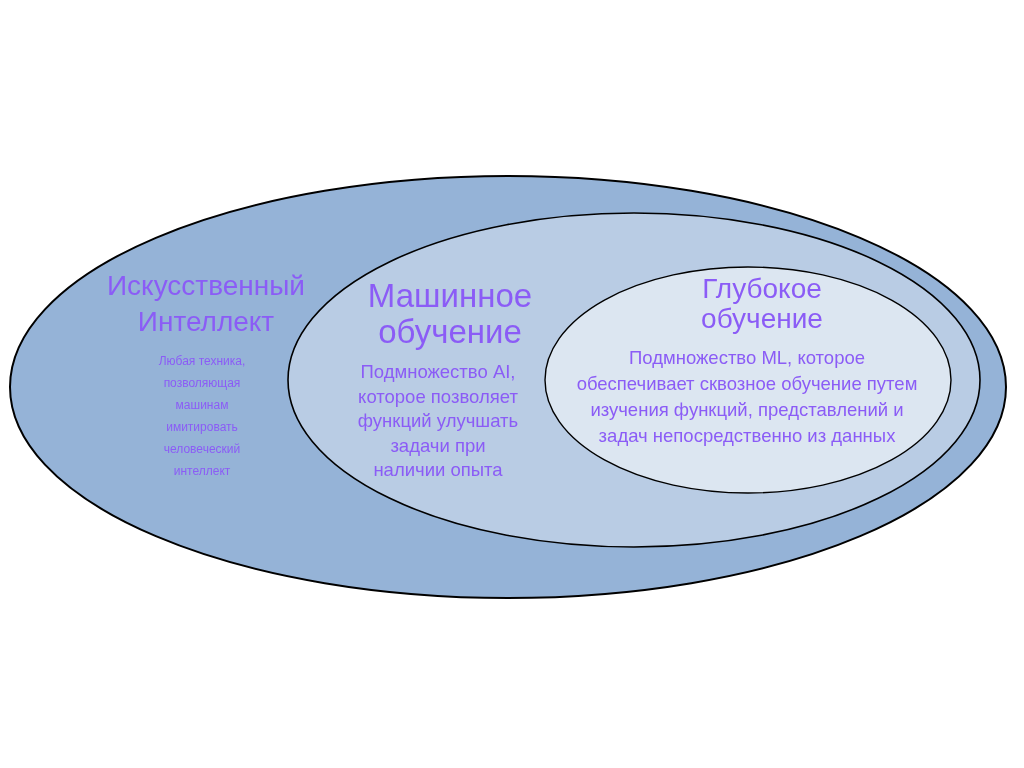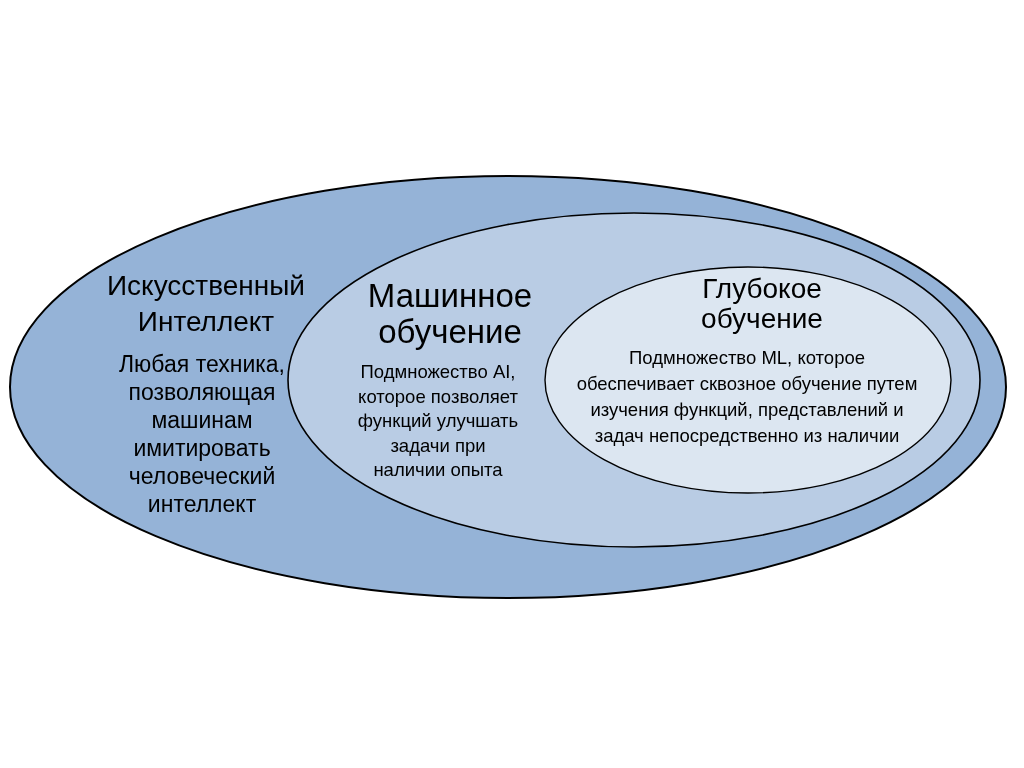--- a/index.html
+++ b/index.html
@@ -1,21 +1,21 @@
 <!DOCTYPE html>
 <html><head>
   <meta charset="utf-8">
   <style>
     html, body { margin: 0; padding: 0; background: #ffffff; }
     body { width: 1024px; height: 768px; position: relative; overflow: hidden;
            font-family: "Liberation Sans", sans-serif; color: #000; }
     svg.shapes { position: absolute; left: 0; top: 0; }
-    .txt { position: absolute; text-align: center; white-space: pre-line; color: #000000; }
+    .txt { position: absolute; text-align: center; white-space: pre-line; color: #8b5cf6; }
     .ai-title { left: 80px; top: 268px; width: 252px; font-size: 28px; line-height: 36px; }
-    .ai-desc { left: 108px; top: 350px; width: 188px; font-size: 23px; line-height: 28px; }
+    .ai-desc { left: 108px; top: 350px; width: 188px; font-size: 12px; line-height: 22px; }
     .ml-title { left: 340px; top: 278px; width: 220px; font-size: 33px; line-height: 36px; }
     .ml-desc { left: 330px; top: 360px; width: 216px; font-size: 18.5px; line-height: 24.6px; }
     .dl-title { left: 640px; top: 274px; width: 244px; font-size: 28px; line-height: 30px; font-weight: normal; }
     .dl-desc { left: 540px; top: 345px; width: 414px; font-size: 18.5px; line-height: 26px; }
   </style>
 </head>
 <body>
 
 <svg class="shapes" width="1024" height="768" viewBox="0 0 1024 768">
   <ellipse cx="508" cy="387" rx="498" ry="211" fill="#95b3d7" stroke="#000" stroke-width="2"></ellipse>
@@ -38,13 +38,13 @@
 которое позволяет
 функций улучшать
 задачи при
 наличии опыта</div>
 
 <div class="txt dl-title">Глубокое
 обучение</div>
 <div class="txt dl-desc">Подмножество ML, которое
 обеспечивает сквозное обучение путем
 изучения функций, представлений и
-задач непосредственно из наличии</div>
+задач непосредственно из данных</div>
 
 </body></html>

